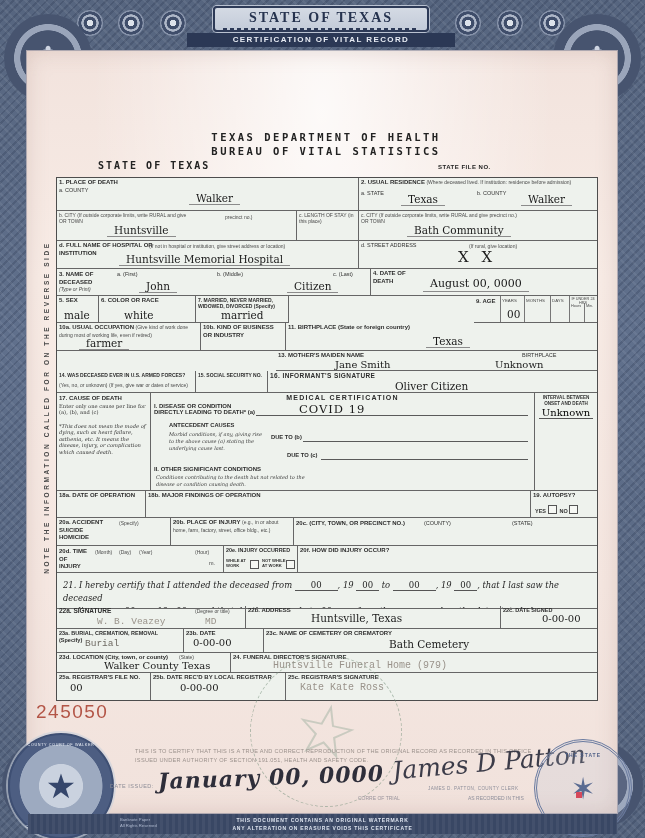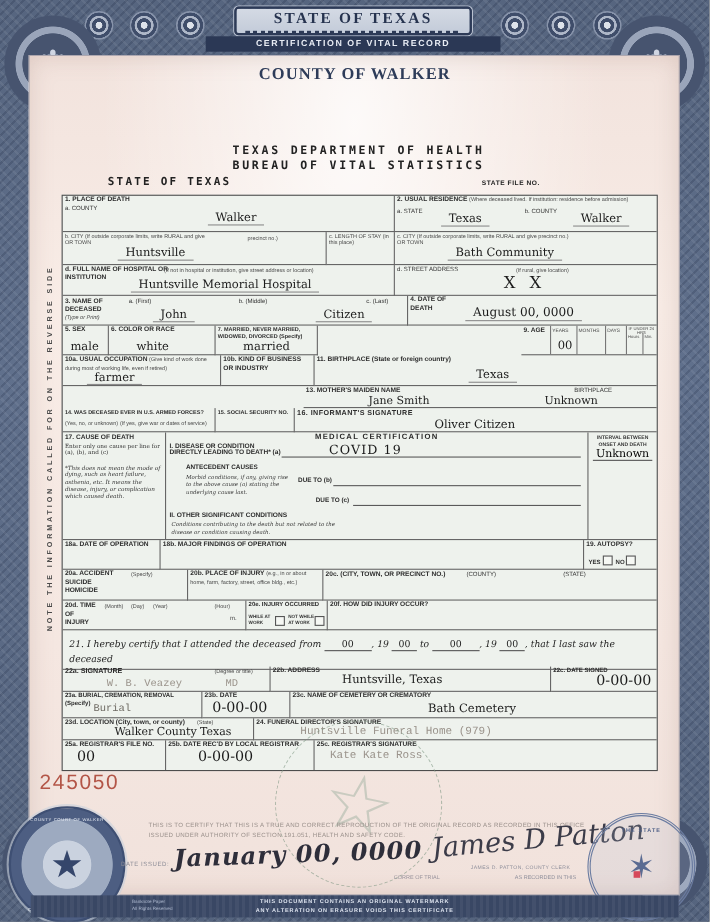--- a/index.html
+++ b/index.html
@@ -46,21 +46,21 @@
     border:1.5px solid #4d4d4d;background:#eef2ed;box-sizing:content-box;}
   .cell{position:absolute;box-sizing:border-box;border-right:1px solid #666;border-bottom:1px solid #666;
     padding:1px 2px;overflow:hidden;}
   .nr{border-right:none!important}.nb{border-bottom:none!important}
   .lab{display:block;font-size:5.5px;line-height:1.25;color:#333;}
   .lb{font-weight:bold;font-size:6px;color:#2d2d2d;}
   .ll{font-size:5px;color:#4a4a4a;}
   .ab{position:absolute;}
   .v{position:absolute;font-family:"DejaVu Serif",serif;font-size:10.5px;color:#1b1b1b;
      border-bottom:1px solid #8b8b8b;padding:0 7px 0 7px;white-space:nowrap;line-height:1.15;text-align:right;}
-  .v2{font-size:13px;}
+  .v2{font-size:10px;}
   .vm{position:absolute;font-family:"Liberation Mono",monospace;font-size:9px;color:#9a938b;white-space:nowrap;}
   .it{font-style:italic;}
   .ser{font-family:"DejaVu Serif",serif;}
   .cb{display:inline-block;width:7px;height:7px;border:1px solid #555;background:#f6f8f4;vertical-align:-1px;}
   .fline{position:absolute;border-bottom:1px solid #5a5a5a;height:0;}
   
   .cert{font-family:"DejaVu Serif",serif;font-style:italic;font-size:8.4px;color:#242424;line-height:1.55;padding:2px 4px;}
   .bv{font-style:normal;border-bottom:1px solid #555;padding:0 16px;font-size:8.5px;}
   .bv2{padding:0 6px;}
   
@@ -123,21 +123,20 @@
       <span>✻</span>
     </div>
 
   <div class="paper"></div>
 
   <div class="btitle">
     <span>STATE OF TEXAS</span>
     <div class="bhatch"></div>
   </div>
   <div class="bsub">CERTIFICATION OF VITAL RECORD</div>
-  <div class="county">COUNTY OF WALKER</div>
 
   <div class="fh" style="top:145px;font-size:10.5px;letter-spacing:2.5px">BUREAU OF VITAL STATISTICS</div>
   <div class="fh" style="top:131px;font-size:10.5px;letter-spacing:2.5px">TEXAS DEPARTMENT OF HEALTH</div>
   <div class="fh" style="top:160px;height:14px">
     <span class="ab" style="left:42px;font-size:10px;letter-spacing:2px">STATE OF TEXAS</span>
     <span class="ab" style="left:382px;top:4px;font-size:6px;font-family:'Liberation Sans',sans-serif;letter-spacing:.5px">STATE FILE NO.</span>
   </div>
 
   <div class="sidenote">NOTE THE INFORMATION CALLED FOR ON THE REVERSE SIDE</div>
 

